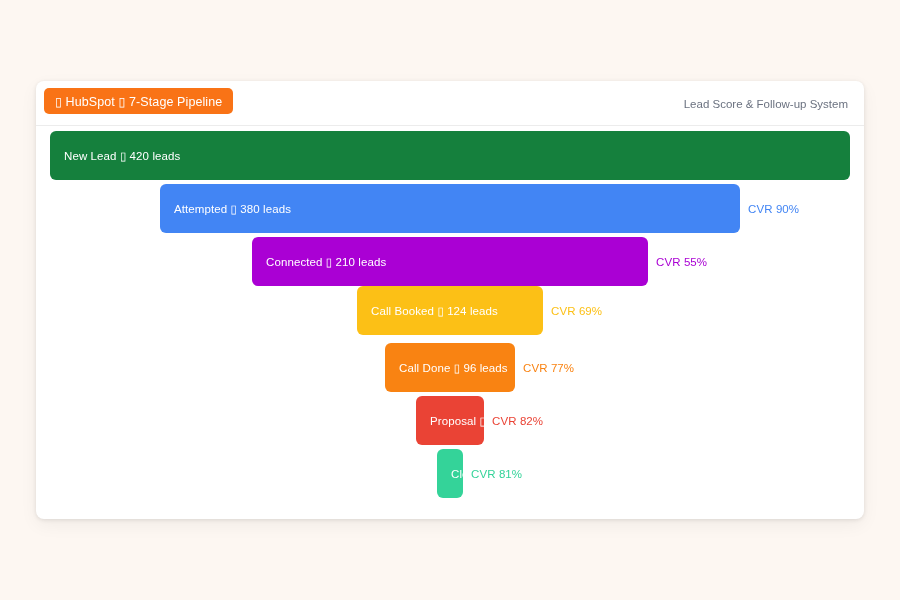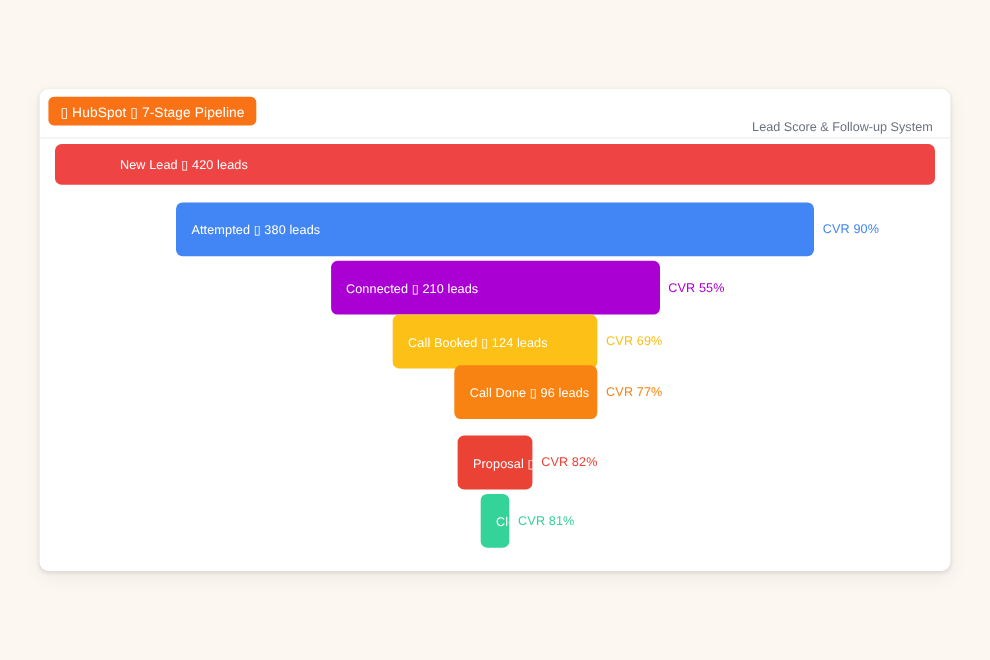--- a/index.html
+++ b/index.html
@@ -47,21 +47,21 @@
     font-size: 12.5px;
     border-radius: 5px;
     display: flex;
     align-items: center;
     white-space: nowrap;
     letter-spacing: .1px;
   }
   #subtitle {
     position: absolute;
     right: 16px;
-    top: 12px;
+    top: 0;
     height: 45px;
     display: flex;
     align-items: center;
     color: #6b7280;
     font-size: 11.5px;
     white-space: nowrap;
   }
 
   
   #funnel {
@@ -125,50 +125,50 @@
 <div id="card">
 
   <div id="header">
     <div id="title-badge">▯ HubSpot ▯ 7-Stage Pipeline</div>
     <div id="subtitle">Lead Score &amp; Follow-up System</div>
   </div>
 
   <div id="funnel">
       <div class="stage" style="top: 5px;">
         <div class="stage-inner">
-          <div class="bar" style="width: 800px; height: 37px; background: #ef4444; padding-left: 45px;">
+          <div class="bar" style="width: 800px; height: 49px; background: #15803d;">
             <span class="bar-label">New Lead ▯ 420 leads</span>
           </div>
         </div>
       </div>
       <div class="stage" style="top: 58px;">
         <div class="stage-inner">
           <div class="bar" style="width: 580px; height: 49px; background: rgb(66, 133, 244);">
             <span class="bar-label">Attempted ▯ 380 leads</span>
           </div>
           <span class="cvr" style="color: rgb(66, 133, 244);">CVR 90%</span>
         </div>
       </div>
       <div class="stage" style="top: 111px;">
         <div class="stage-inner">
-          <div class="bar" style="width: 299px; height: 49px; background: rgb(170, 0, 212);">
+          <div class="bar" style="width: 396px; height: 49px; background: rgb(170, 0, 212);">
             <span class="bar-label">Connected ▯ 210 leads</span>
           </div>
           <span class="cvr" style="color: rgb(170, 0, 212);">CVR 55%</span>
         </div>
       </div>
       <div class="stage" style="top: 160px; justify-content: center;">
         <div class="stage-inner">
           <div class="bar" style="width: 186px; height: 49px; background: rgb(252, 192, 22);">
             <span class="bar-label">Call Booked ▯ 124 leads</span>
           </div>
           <span class="cvr" style="color: rgb(252, 192, 22);">CVR 69%</span>
         </div>
       </div>
-      <div class="stage" style="top: 206px; padding-left: 28px;">
+      <div class="stage" style="top: 217px;">
         <div class="stage-inner">
           <div class="bar" style="width: 130px; height: 49px; background: rgb(249, 131, 18);">
             <span class="bar-label">Call Done ▯ 96 leads</span>
           </div>
           <span class="cvr" style="color: rgb(249, 131, 18);">CVR 77%</span>
         </div>
       </div>
       <div class="stage" style="top: 270px;">
         <div class="stage-inner">
           <div class="bar" style="width: 68px; height: 49px; background: rgb(234, 67, 53);">

